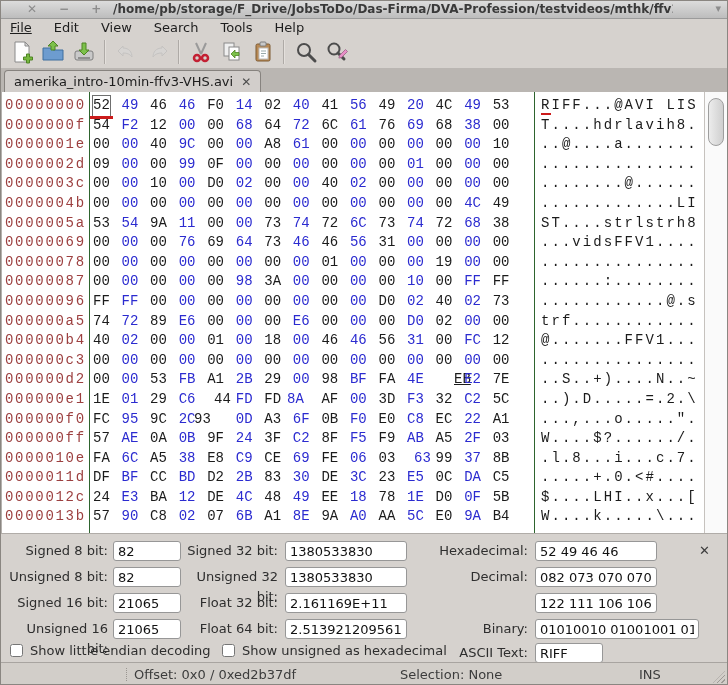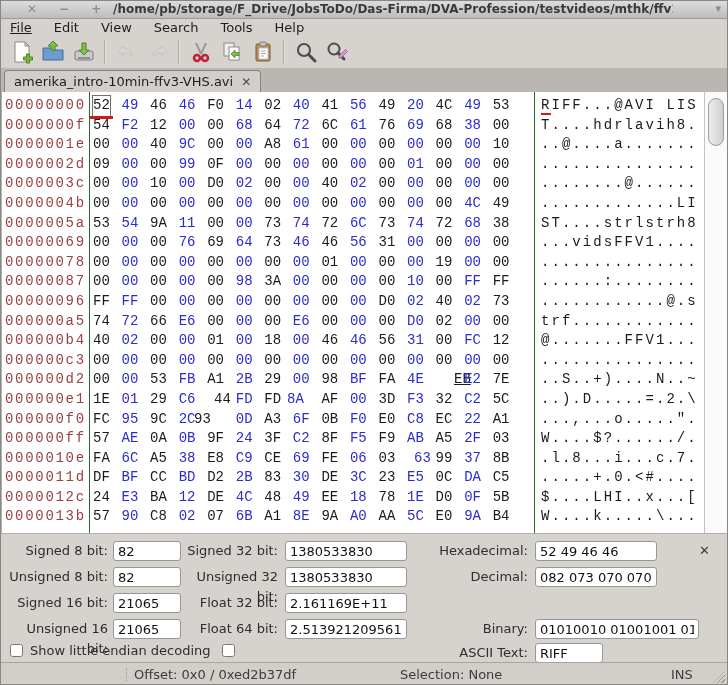--- a/index.html
+++ b/index.html
@@ -71,21 +71,21 @@
   .inpC.wide{width:154px;} .inpC.narrow{width:58px;}
   .r1{top:7px;} .r2{top:33px;} .r3{top:59px;} .r4{top:85px;} .r5{top:109px;}
   .panel-close{position:absolute;left:699px;top:9px;color:#3c3c3c;font-size:13px;}
   .chk{position:absolute;width:13px;height:13px;accent-color:#fff;margin:0;}
   .chklabel{position:absolute;line-height:15px;color:#2e2e2e;}
 
   
   .statusbar{position:absolute;left:0;top:662px;right:0;height:23px;background:#d2cec9;border-top:1px solid #a8a4a0;}
   .sb-handle{position:absolute;left:126px;top:5px;height:13px;border-left:1px dotted #9a9691;}
   .sb-text{position:absolute;top:4px;color:#3c3c3c;}
-  .sb-offset{left:134px;} .sb-selection{left:400px;} .sb-mode{left:671px;text-align:right;}
+  .sb-offset{left:134px;} .sb-selection{left:400px;} .sb-mode{left:639px;text-align:right;}
   .sb-grip{position:absolute;right:3px;bottom:3px;width:12px;height:12px;
     background:repeating-linear-gradient(-45deg,transparent 0 2px,#9e9a96 2px 3px);
     clip-path:polygon(100% 0,100% 100%,0 100%);}
 </style>
 </head>
 <body>
 
 <div class="frame"></div>
 
 <div class="titlebar">
@@ -549,21 +549,21 @@
         <span class="asc" style="left: 643.5px;">.</span>
         <span class="asc" style="left: 653.95px;">.</span>
         <span class="asc" style="left: 664.4px;">@</span>
         <span class="asc" style="left: 674.85px;">.</span>
         <span class="asc" style="left: 685.3px;">s</span>
       </div>
       <div class="hexrow">
         <span class="off">000000a5</span>
         <span class="byte" style="left: 91px;">74</span>
         <span class="byte alt" style="left: 119.55px;">72</span>
-        <span class="byte" style="left: 148.1px;">66</span>
+        <span class="byte" style="left: 148.1px;">89</span>
         <span class="byte alt" style="left: 176.65px;">E6</span>
         <span class="byte" style="left: 205.2px;">00</span>
         <span class="byte alt" style="left: 233.75px;">00</span>
         <span class="byte" style="left: 262.3px;">00</span>
         <span class="byte alt" style="left: 290.85px;">E6</span>
         <span class="byte" style="left: 319.4px;">00</span>
         <span class="byte alt" style="left: 347.95px;">00</span>
         <span class="byte" style="left: 376.5px;">00</span>
         <span class="byte alt" style="left: 405.05px;">D0</span>
         <span class="byte" style="left: 433.6px;">02</span>
@@ -937,28 +937,30 @@
   <input class="cvinput inpB r2" value="1380533830" style="">
   <span class="cvlabel lblB r3">Float 32 bit:</span>
   <input class="cvinput inpB r3" value="2.161169E+11" style="">
   <span class="cvlabel lblB r4">Float 64 bit:</span>
   <input class="cvinput inpB r4" value="2.5139212095617E+88" style="">
 
   <span class="cvlabel lblC r1">Hexadecimal:</span>
   <input class="cvinput inpC r1" value="52 49 46 46" style="">
   <span class="cvlabel lblC r2">Decimal:</span>
   <input class="cvinput inpC r2" value="082 073 070 070" style="">
+  <input class="cvinput inpC r3" value="122 111 106 106" style="">
   <span class="cvlabel lblC r4">Binary:</span>
   <input class="cvinput inpC wide r4" value="01010010 01001001 01000" style="">
   <span class="cvlabel lblC r5">ASCII Text:</span>
   <input class="cvinput inpC narrow r5" value="RIFF" style="">
 
   <input type="checkbox" class="chk" style="left: 10px; top: 110px;">
   <span class="chklabel" style="left:30px;top:109px;">Show little endian decoding</span>
   <input type="checkbox" class="chk" style="left: 222px; top: 110px;">
+  <span class="chklabel" style="left:242px;top:109px;">Show unsigned as hexadecimal</span>
 
   <span class="panel-close">✕</span>
 </div>
 
 <div class="statusbar">
   <div class="sb-handle"></div>
   <span class="sb-text sb-offset">Offset: 0x0 / 0xed2b37df</span>
   <span class="sb-text sb-selection">Selection: None</span>
   <span class="sb-text sb-mode">INS</span>
   <div class="sb-grip"></div>

